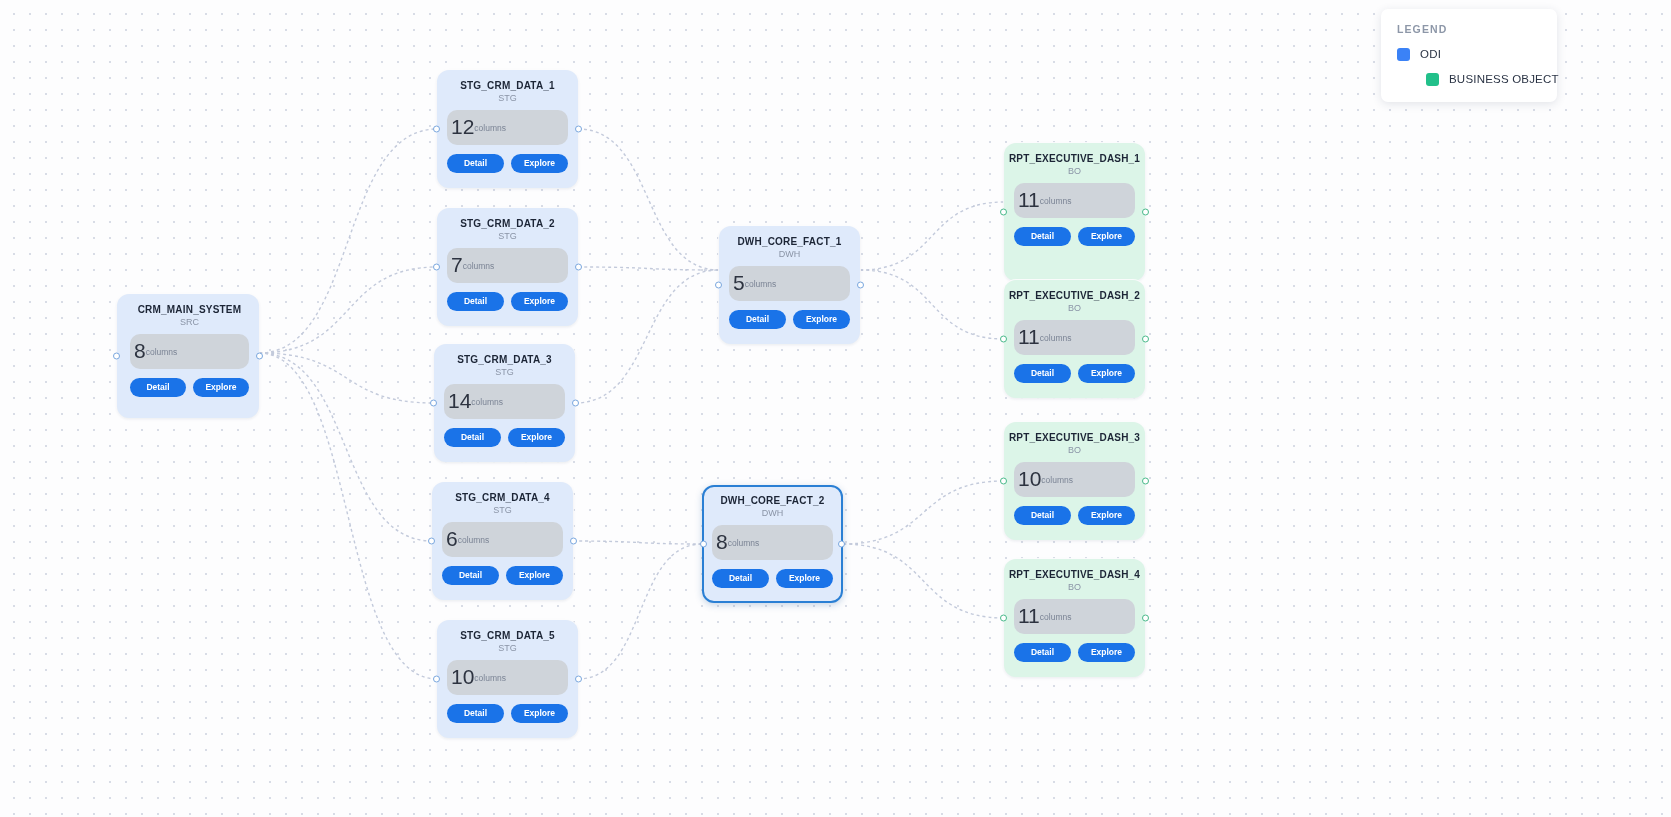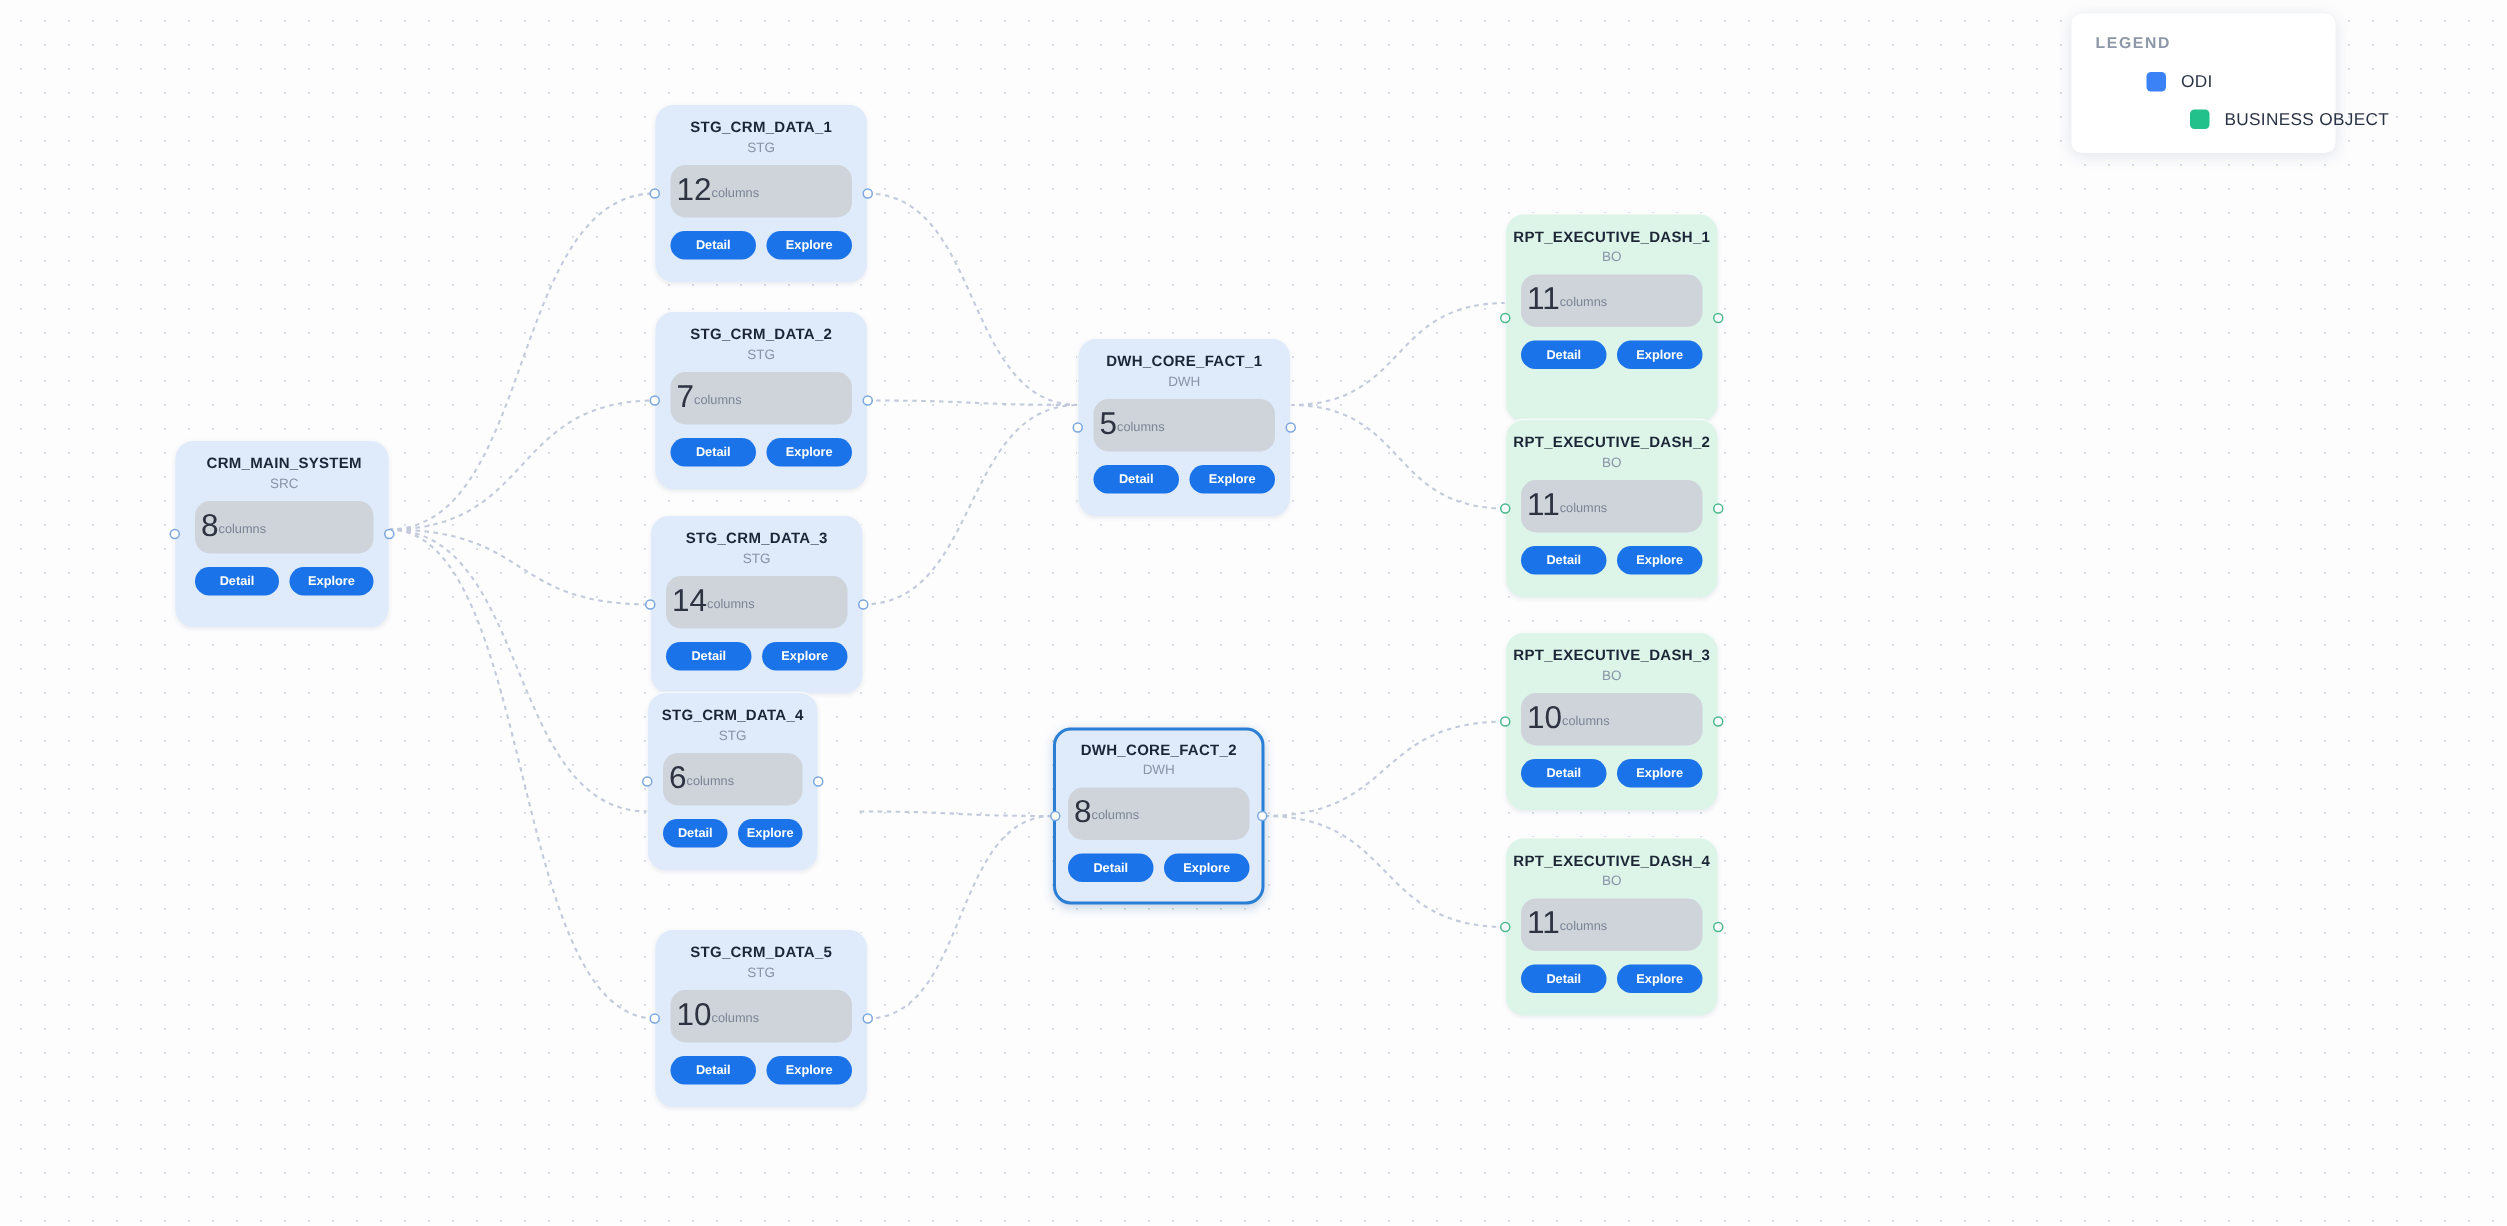--- a/index.html
+++ b/index.html
@@ -73,21 +73,21 @@
     width: 176px;
     background: #fff;
     border-radius: 7px;
     box-shadow: 0 2px 10px rgba(40,55,85,.13);
     padding: 14px 16px 16px 16px;
   }
   .legend-title {
     font-size: 10.5px; font-weight: bold; color: #8d97a8;
     letter-spacing: 1.1px; margin-bottom: 13px;
   }
-  .legend-row { display: flex; align-items: center; gap: 10px; margin-bottom: 12px; margin-left: 34px; }
+  .legend-row { display: flex; gap: 10px; margin-bottom: 12px; }
   .legend-row:last-child { margin-bottom: 0; padding-left: 29px; }
   .swatch { width: 13px; height: 13px; border-radius: 3px; flex: 0 0 auto; }
   .legend-label { font-size: 11.5px; color: #2b3445; letter-spacing: .2px; white-space: nowrap; }
 </style>
 </head>
 <body>
 
 <div id="canvas">
   <svg id="edge-layer">
       <path d="M 259 353 C 356.9 353, 339.1 129, 437 129" fill="none" stroke="#c3cadb" stroke-width="1.4" stroke-dasharray="3 3"></path>
@@ -155,21 +155,21 @@
         <div class="node-sub">STG</div>
         <div class="col-box">
           <div class="col-num">14</div>
           <div class="col-lbl">columns</div>
         </div>
         <div class="btn-row">
           <button class="btn">Detail</button>
           <button class="btn">Explore</button>
         </div>
       </div>
-      <div class="node odi" style="left: 432px; top: 462px; width: 113px; height: 118px;">
+      <div class="node odi" style="left: 432px; top: 482px; width: 141px; height: 118px;">
         <span class="handle in blue"></span>
         <span class="handle out blue"></span>
         <div class="node-title">STG_CRM_DATA_4</div>
         <div class="node-sub">STG</div>
         <div class="col-box">
           <div class="col-num">6</div>
           <div class="col-lbl">columns</div>
         </div>
         <div class="btn-row">
           <button class="btn">Detail</button>

